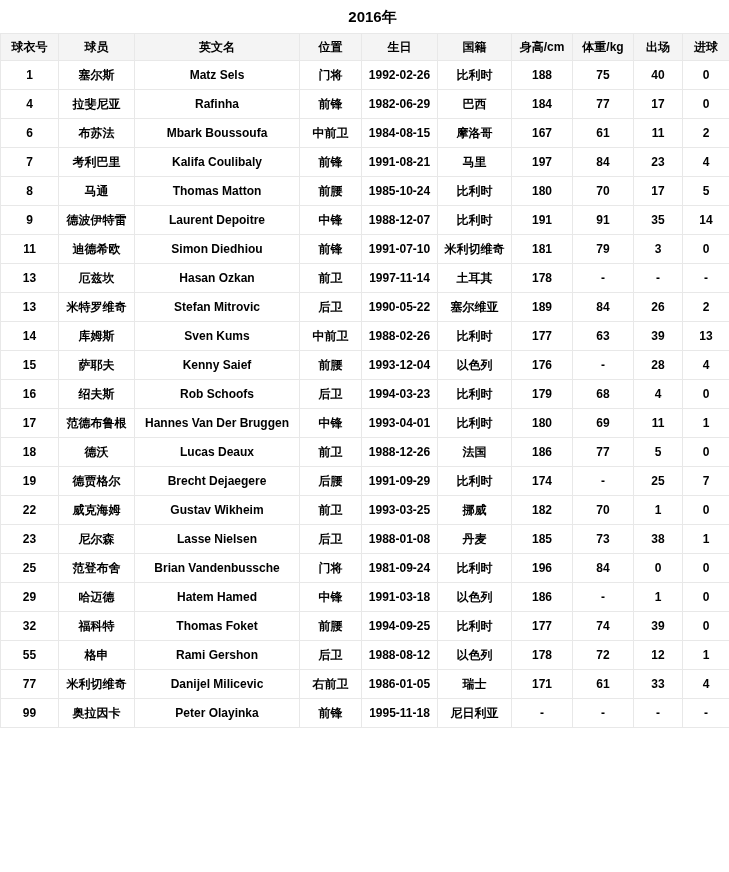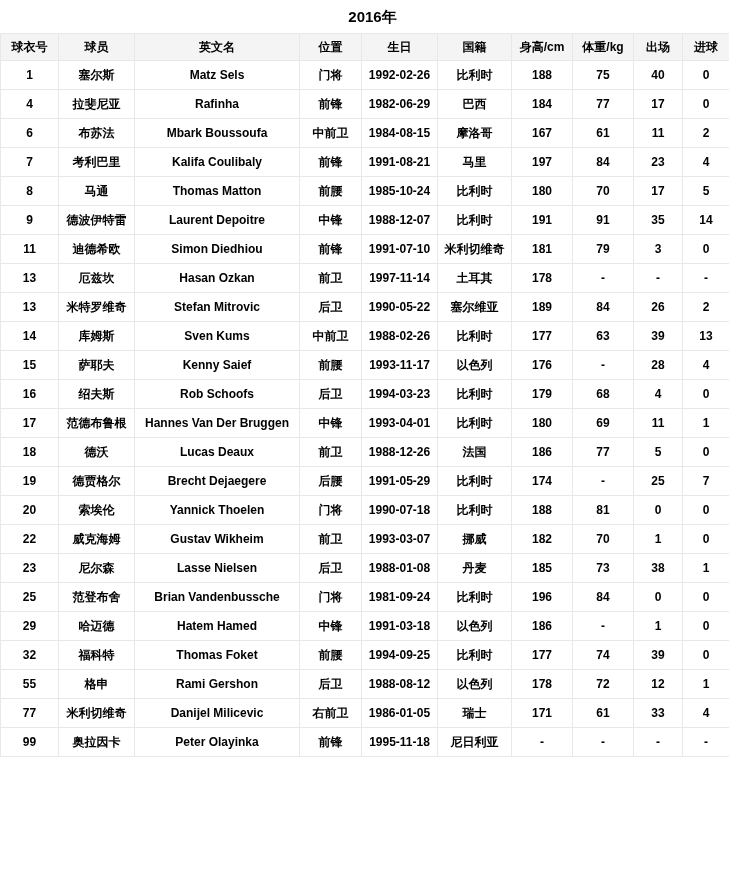--- a/index.html
+++ b/index.html
@@ -209,21 +209,21 @@
           <td>177</td>
           <td>63</td>
           <td>39</td>
           <td>13</td>
         </tr>
         <tr>
           <td>15</td>
           <td>萨耶夫</td>
           <td>Kenny Saief</td>
           <td>前腰</td>
-          <td>1993-11-17</td>
+          <td>1993-12-04</td>
           <td>以色列</td>
           <td>176</td>
           <td>-</td>
           <td>28</td>
           <td>4</td>
         </tr>
         <tr>
           <td>16</td>
           <td>绍夫斯</td>
           <td>Rob Schoofs</td>
@@ -257,45 +257,33 @@
           <td>186</td>
           <td>77</td>
           <td>5</td>
           <td>0</td>
         </tr>
         <tr>
           <td>19</td>
           <td>德贾格尔</td>
           <td>Brecht Dejaegere</td>
           <td>后腰</td>
-          <td>1991-05-29</td>
+          <td>1991-09-29</td>
           <td>比利时</td>
           <td>174</td>
           <td>-</td>
           <td>25</td>
           <td>7</td>
-        </tr>
-        <tr>
-          <td>20</td>
-          <td>索埃伦</td>
-          <td>Yannick Thoelen</td>
-          <td>门将</td>
-          <td>1990-07-18</td>
-          <td>比利时</td>
-          <td>188</td>
-          <td>81</td>
-          <td>0</td>
-          <td>0</td>
         </tr>
         <tr>
           <td>22</td>
           <td>威克海姆</td>
           <td>Gustav Wikheim</td>
           <td>前卫</td>
-          <td>1993-03-07</td>
+          <td>1993-03-25</td>
           <td>挪威</td>
           <td>182</td>
           <td>70</td>
           <td>1</td>
           <td>0</td>
         </tr>
         <tr>
           <td>23</td>
           <td>尼尔森</td>
           <td>Lasse Nielsen</td>

